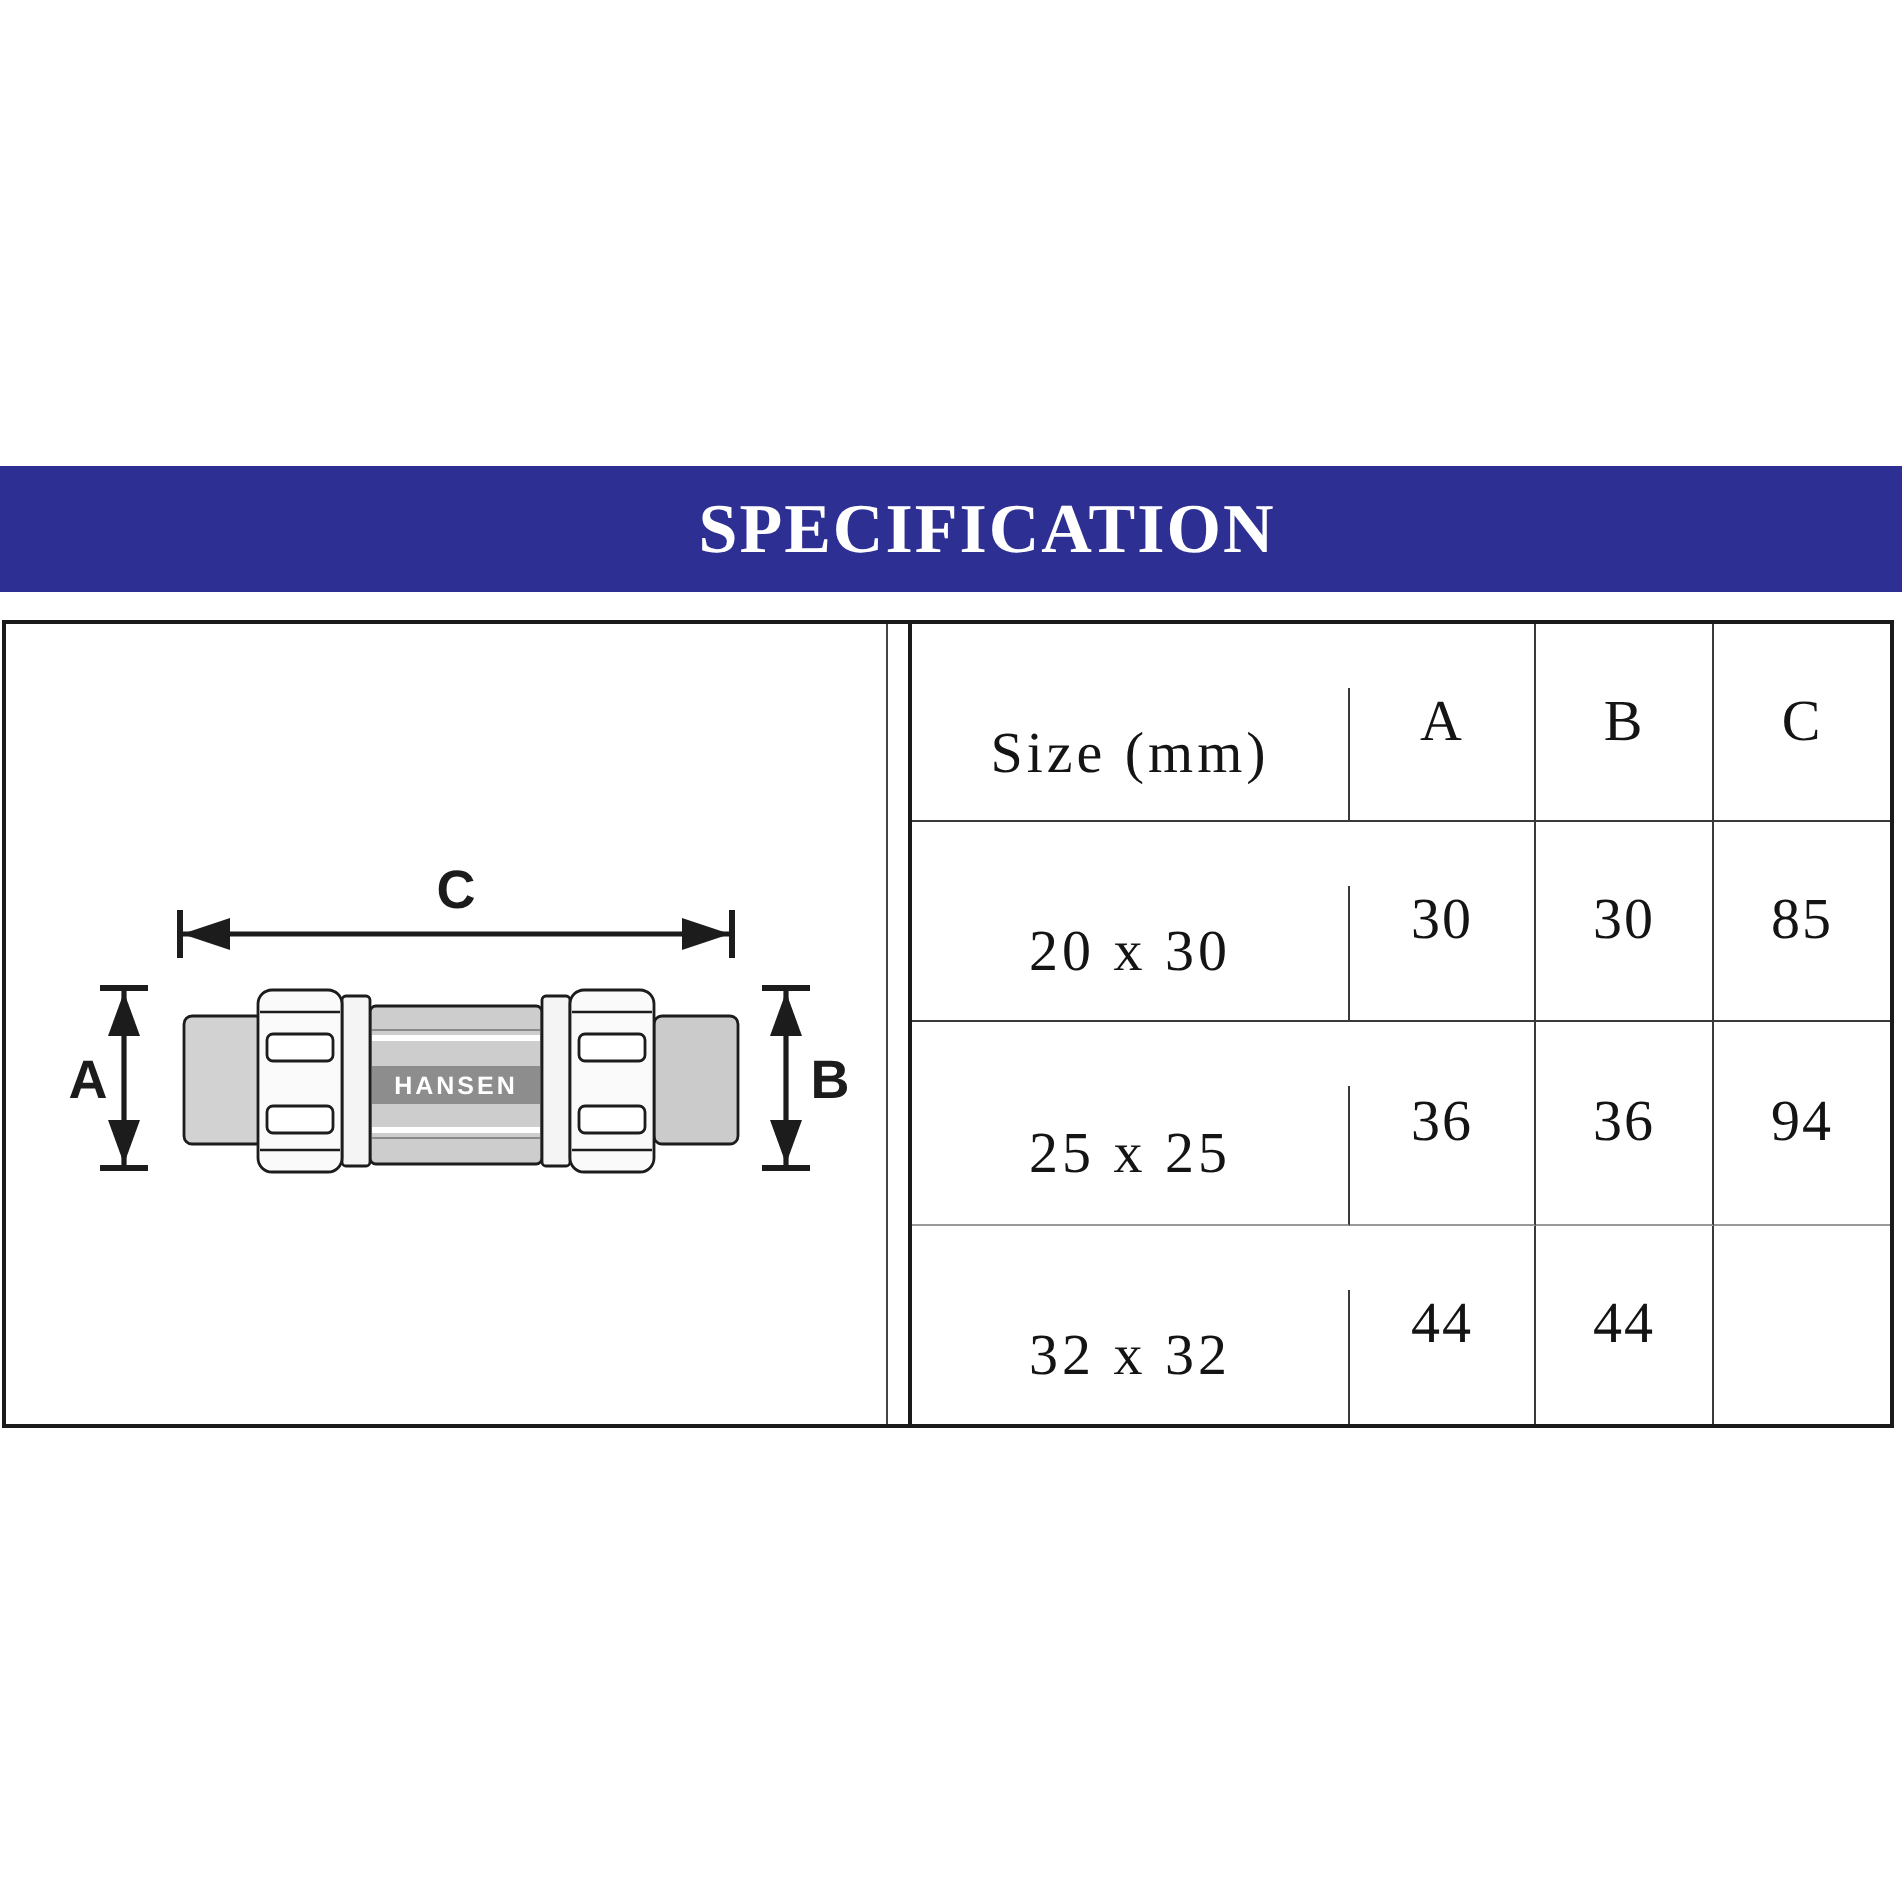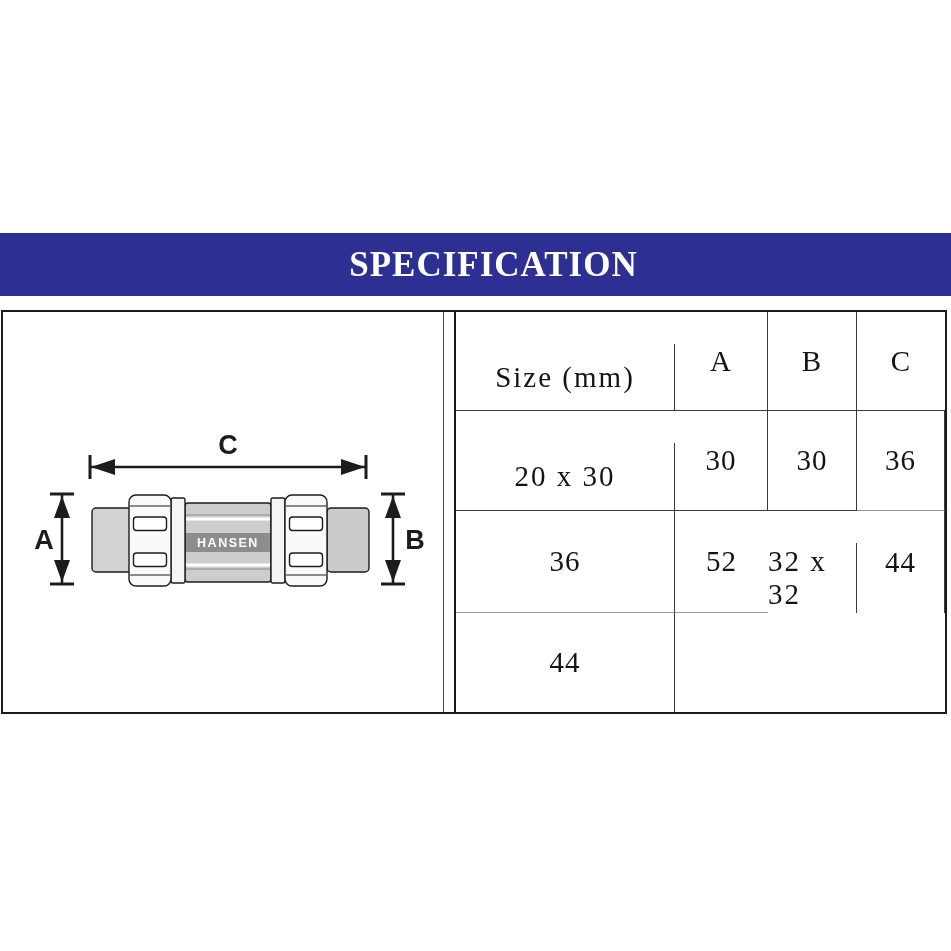--- a/index.html
+++ b/index.html
@@ -167,24 +167,26 @@
     <div class="spec-table">
 
       <div class="cell size-col">Size (mm)</div>
       <div class="cell">A</div>
       <div class="cell">B</div>
       <div class="cell last-col">C</div>
 
       <div class="cell size-col">20 x 30</div>
       <div class="cell">30</div>
       <div class="cell">30</div>
+      <div class="cell last-col">85</div>
 
+      <div class="cell size-col gray-line">25 x 25</div>
       <div class="cell gray-line">36</div>
       <div class="cell gray-line">36</div>
-      <div class="cell last-col gray-line">52</div>
+      <div class="cell last-col gray-line">94</div>
 
       <div class="cell size-col last-row">32 x 32</div>
       <div class="cell last-row">44</div>
       <div class="cell last-row">44</div>
     </div>
 
   </div>
 </div>
 
 </body></html>

